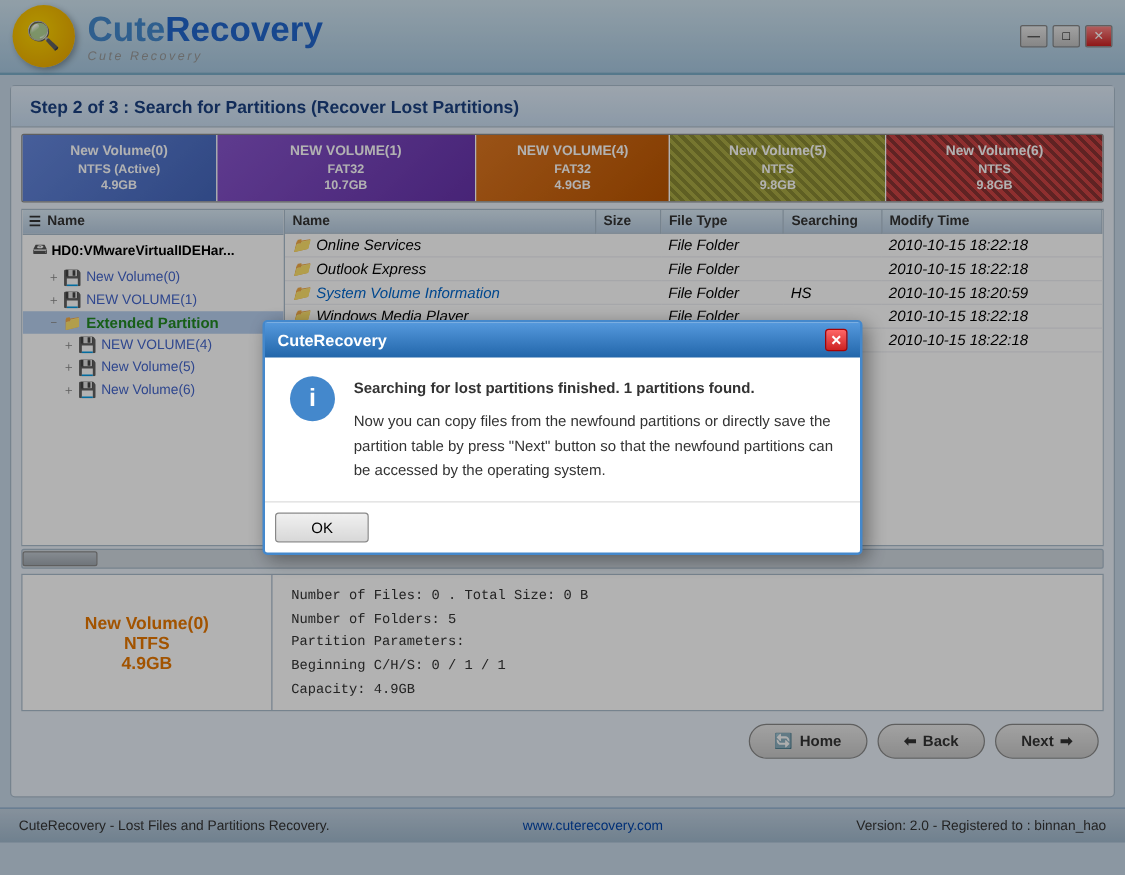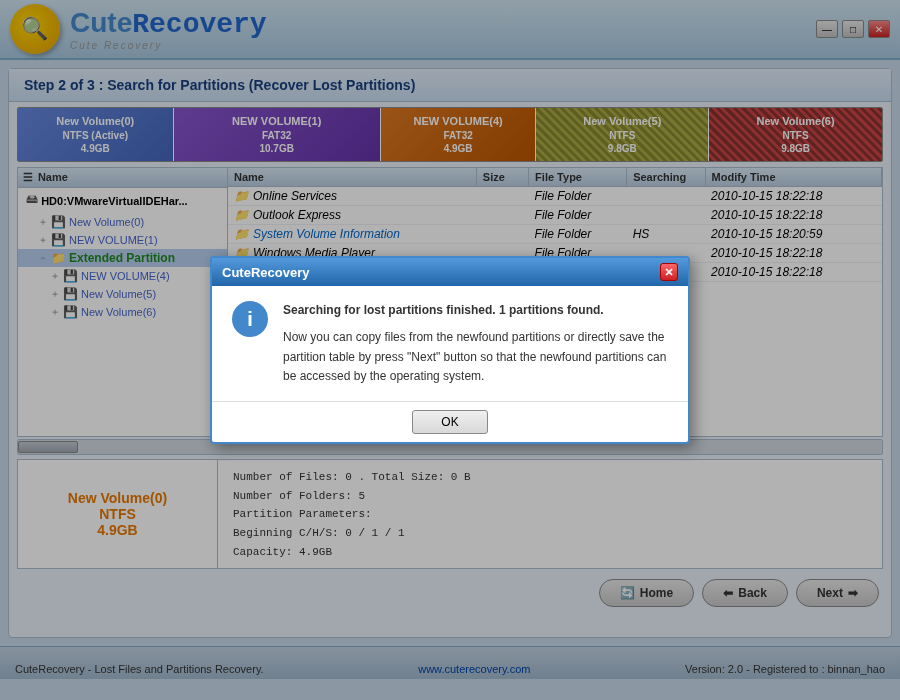--- a/index.html
+++ b/index.html
@@ -252,22 +252,22 @@
       display: flex;
       align-items: center;
       gap: 5px;
     }
 
     
     .footer {
       background: linear-gradient(to bottom, #c0d0e0, #a0b8cc);
       height: 28px;
       display: flex;
-      align-items: flex-start;
-      padding: 16px 15px;
+      align-items: center;
+      padding: 4px 15px;
       font-size: 11px;
       color: #333;
       border-top: 1px solid #88aacc;
     }
     .footer-center { flex: 1; text-align: center; color: #0044aa; }
     .footer-right { text-align: right; }
 
     
     .dialog-overlay {
       position: fixed;
@@ -331,21 +331,21 @@
     }
     .dialog-message {
       flex: 1;
       font-size: 12px;
       line-height: 1.6;
       color: #333;
     }
     .dialog-footer {
       padding: 8px;
       display: flex;
-      justify-content: center;
+      justify-content: flex-start;
       border-top: 1px solid #ddd;
     }
     .ok-btn {
       padding: 4px 28px;
       background: linear-gradient(to bottom, #f0f0f0, #d8d8d8);
       border: 1px solid #888;
       border-radius: 3px;
       font-size: 12px;
       cursor: pointer;
     }
@@ -359,21 +359,21 @@
   </style>
 </head>
 <body>
 
 <div class="title-bar">
   <div class="title-logo">
     <span style="font-size:22px;">🔍</span>
   </div>
   <div class="title-text">
     <div class="title-main">
-      <span>Cute</span><span style="color:#2266cc;font-family:Liberation Mono, monospace;">Recovery</span>
+      <span>Cute</span><span style="color:#2266cc;">Recovery</span>
     </div>
     <div class="title-sub" style="color:#999;font-style:italic;font-size:10px;">Cute Recovery</div>
   </div>
   <div class="title-controls">
     <div class="win-btn">—</div>
     <div class="win-btn">□</div>
     <div class="win-btn" style="background:linear-gradient(to bottom,#ff8888,#cc2222);color:white;">✕</div>
   </div>
 </div>
 

